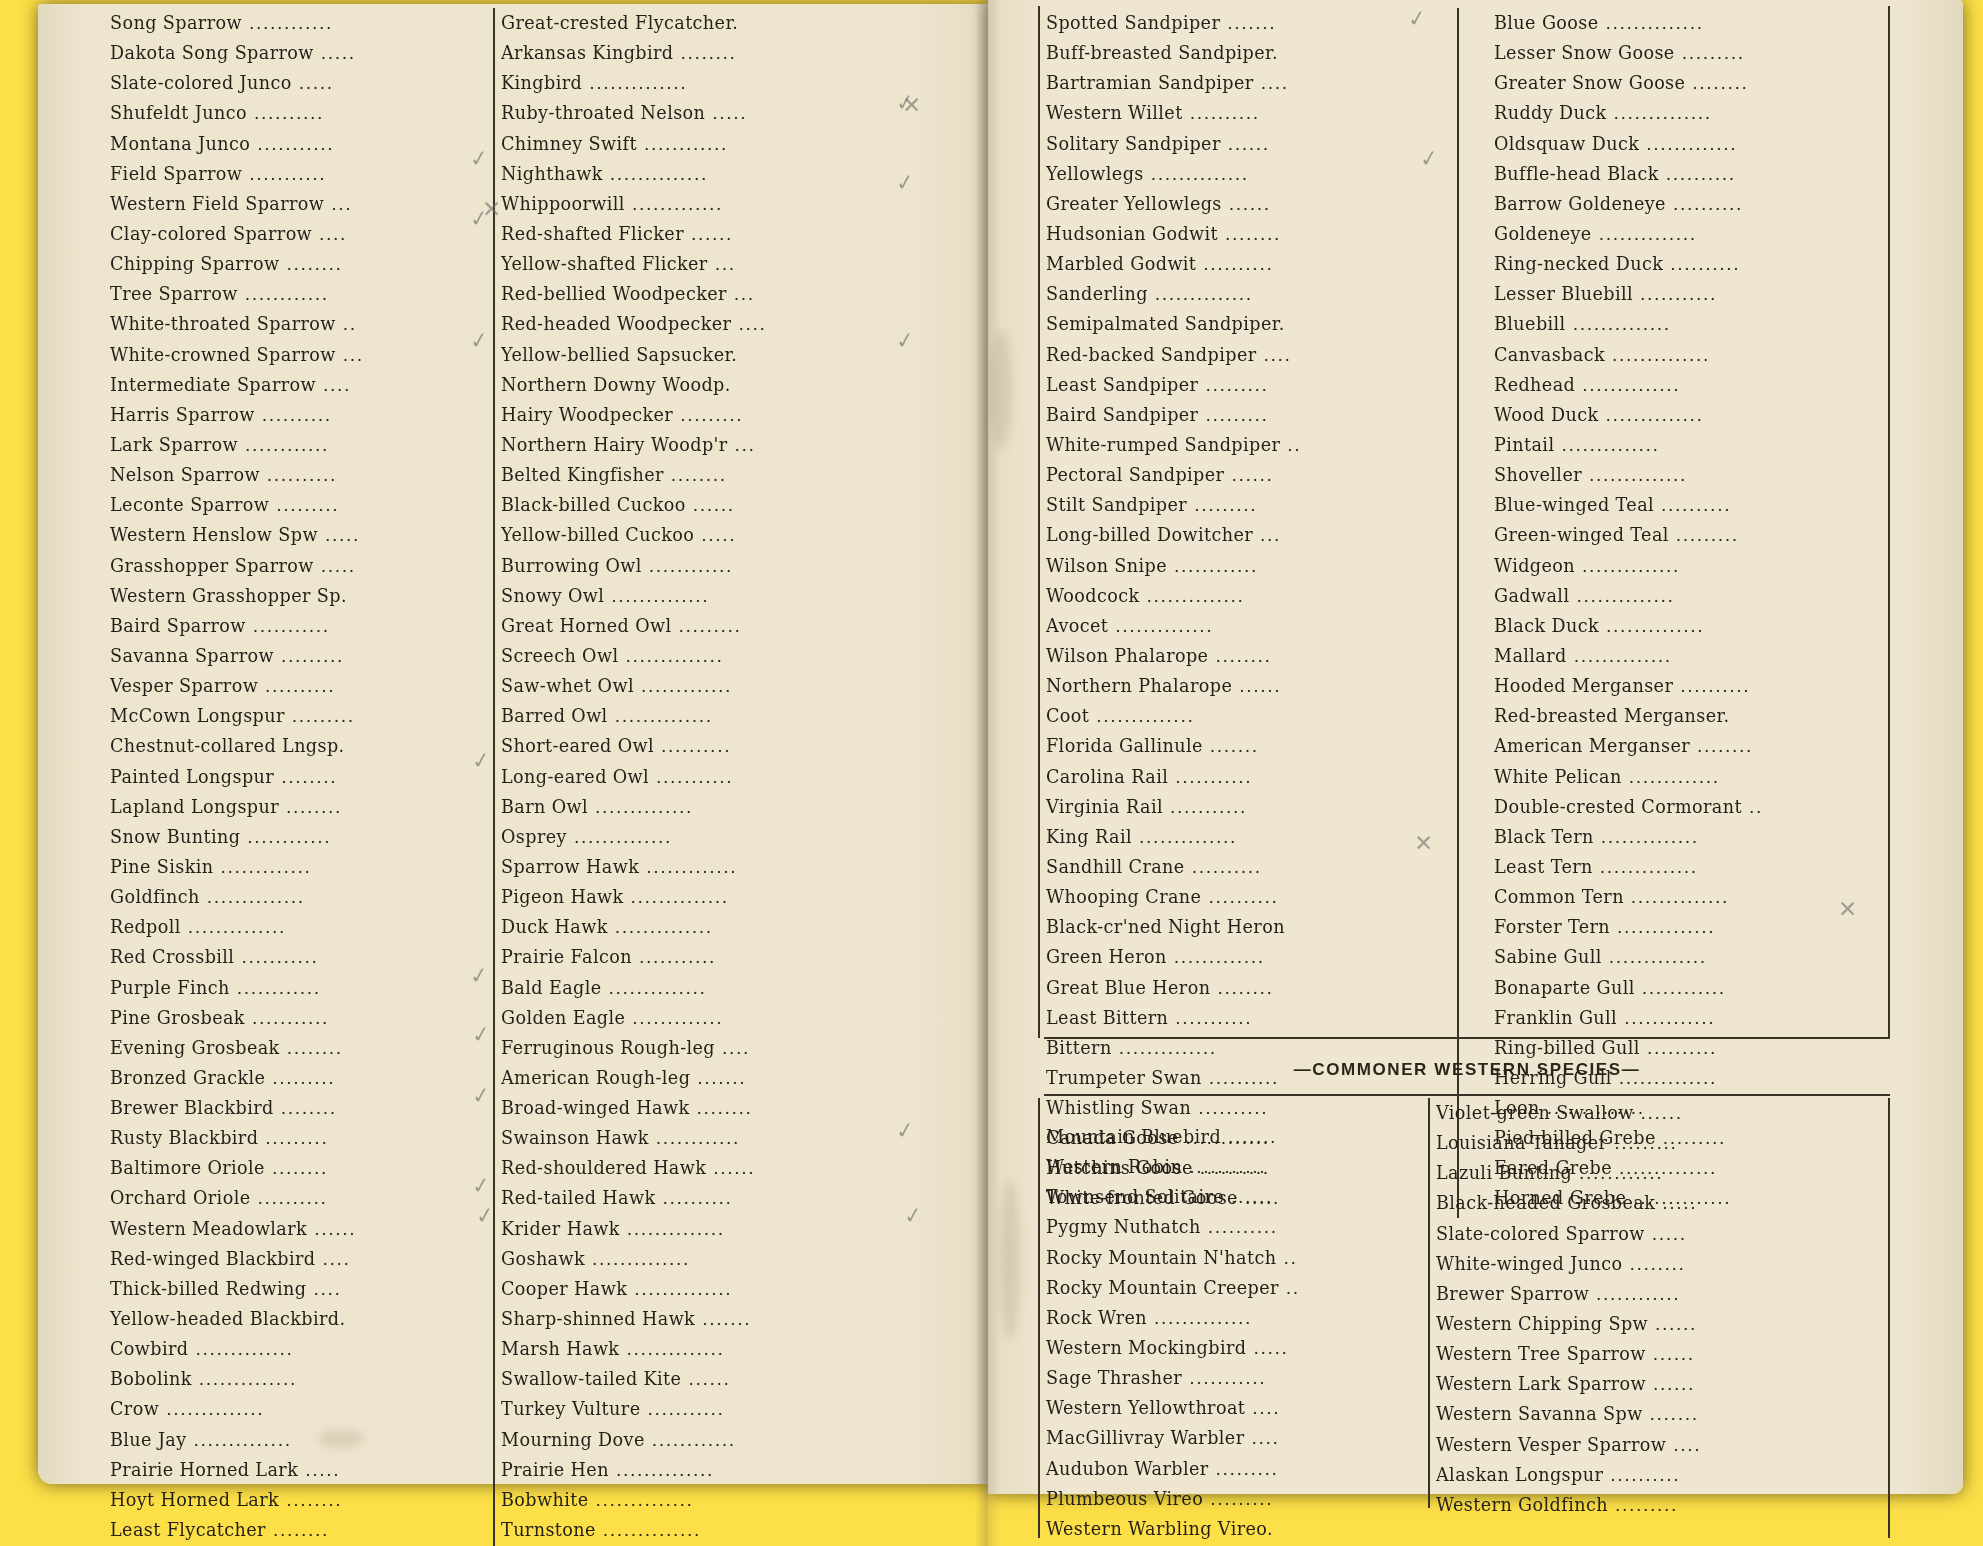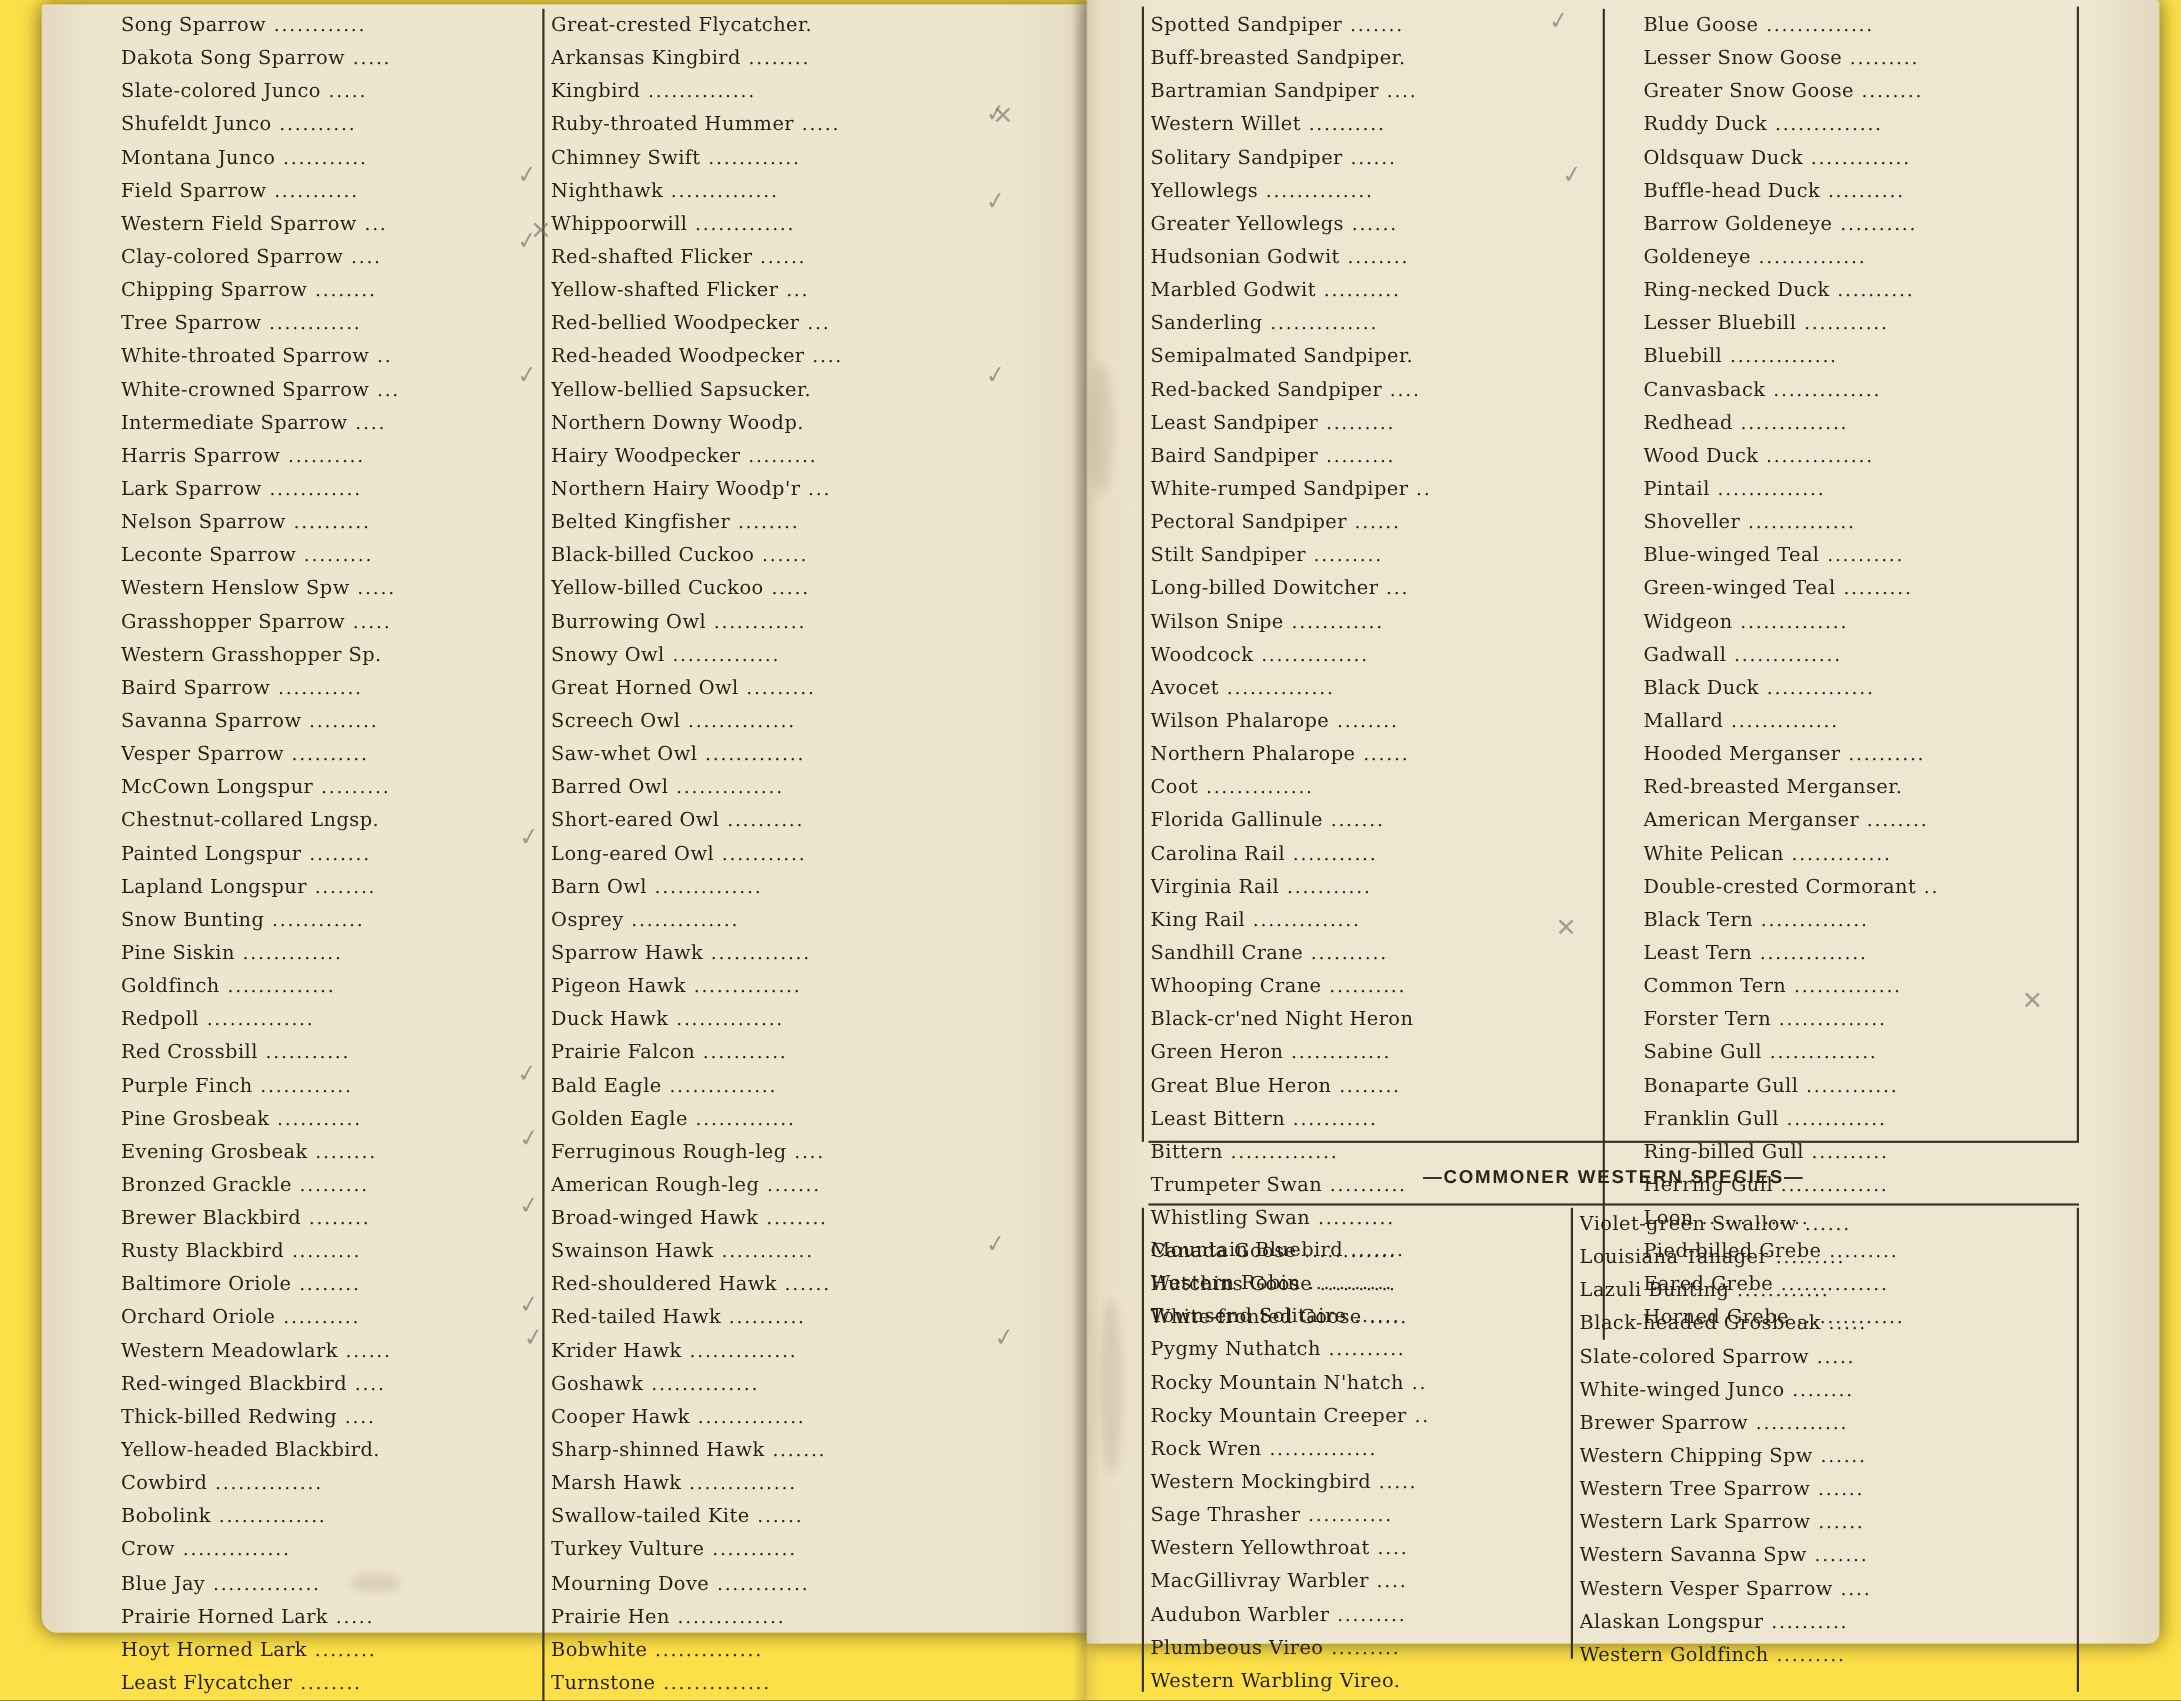--- a/index.html
+++ b/index.html
@@ -189,21 +189,21 @@
         <div class="entry"><span class="nm">Prairie Horned Lark</span><span class="dots"> .....</span></div>
         <div class="entry"><span class="nm">Hoyt Horned Lark</span><span class="dots"> ........</span></div>
         <div class="entry"><span class="nm">Least Flycatcher</span><span class="dots"> ........</span></div>
         <div class="entry"></div>
       </div>
     <div class="rule" style="height:1700px;"></div>
     <div class="col" style="width:392px;" id="L2">
         <div class="entry"><span class="nm">Great-crested Flycatcher.</span></div>
         <div class="entry"><span class="nm">Arkansas Kingbird</span><span class="dots"> ........</span></div>
         <div class="entry"><span class="nm">Kingbird</span><span class="dots"> ..............</span></div>
-        <div class="entry"><span class="nm">Ruby-throated Hummer</span><span class="dots"> .....</span></div>
+        <div class="entry"><span class="nm">Ruby-throated Nelson</span><span class="dots"> .....</span></div>
         <div class="entry"><span class="nm">Chimney Swift</span><span class="dots"> ............</span></div>
         <div class="entry"><span class="nm">Nighthawk</span><span class="dots"> ..............</span></div>
         <div class="entry"><span class="nm">Whippoorwill</span><span class="dots"> .............</span></div>
         <div class="entry"><span class="nm">Red-shafted Flicker</span><span class="dots"> ......</span></div>
         <div class="entry"><span class="nm">Yellow-shafted Flicker</span><span class="dots"> ...</span></div>
         <div class="entry"><span class="nm">Red-bellied Woodpecker</span><span class="dots"> ...</span></div>
         <div class="entry"><span class="nm">Red-headed Woodpecker</span><span class="dots"> ....</span></div>
         <div class="entry"><span class="nm">Yellow-bellied Sapsucker.</span></div>
         <div class="entry"><span class="nm">Northern Downy Woodp.</span></div>
         <div class="entry"><span class="nm">Hairy Woodpecker</span><span class="dots"> .........</span></div>
@@ -291,21 +291,21 @@
         <div class="entry"><span class="nm">Hutchins Goose</span><span class="dots"> ..........</span></div>
         <div class="entry"><span class="nm">White-fronted Goose</span><span class="dots"> .....</span></div>
       </div>
     <div class="rule" style="height:1210px;"></div>
     <div class="col" style="width:415px;" id="R2">
         <div class="entry"><span class="nm">Blue Goose</span><span class="dots"> ..............</span></div>
         <div class="entry"><span class="nm">Lesser Snow Goose</span><span class="dots"> .........</span></div>
         <div class="entry"><span class="nm">Greater Snow Goose</span><span class="dots"> ........</span></div>
         <div class="entry"><span class="nm">Ruddy Duck</span><span class="dots"> ..............</span></div>
         <div class="entry"><span class="nm">Oldsquaw Duck</span><span class="dots"> .............</span></div>
-        <div class="entry"><span class="nm">Buffle-head Duck</span><span class="dots"> ..........</span></div>
+        <div class="entry"><span class="nm">Buffle-head Black</span><span class="dots"> ..........</span></div>
         <div class="entry"><span class="nm">Barrow Goldeneye</span><span class="dots"> ..........</span></div>
         <div class="entry"><span class="nm">Goldeneye</span><span class="dots"> ..............</span></div>
         <div class="entry"><span class="nm">Ring-necked Duck</span><span class="dots"> ..........</span></div>
         <div class="entry"><span class="nm">Lesser Bluebill</span><span class="dots"> ...........</span></div>
         <div class="entry"><span class="nm">Bluebill</span><span class="dots"> ..............</span></div>
         <div class="entry"><span class="nm">Canvasback</span><span class="dots"> ..............</span></div>
         <div class="entry"><span class="nm">Redhead</span><span class="dots"> ..............</span></div>
         <div class="entry"><span class="nm">Wood Duck</span><span class="dots"> ..............</span></div>
         <div class="entry"><span class="nm">Pintail</span><span class="dots"> ..............</span></div>
         <div class="entry"><span class="nm">Shoveller</span><span class="dots"> ..............</span></div>

